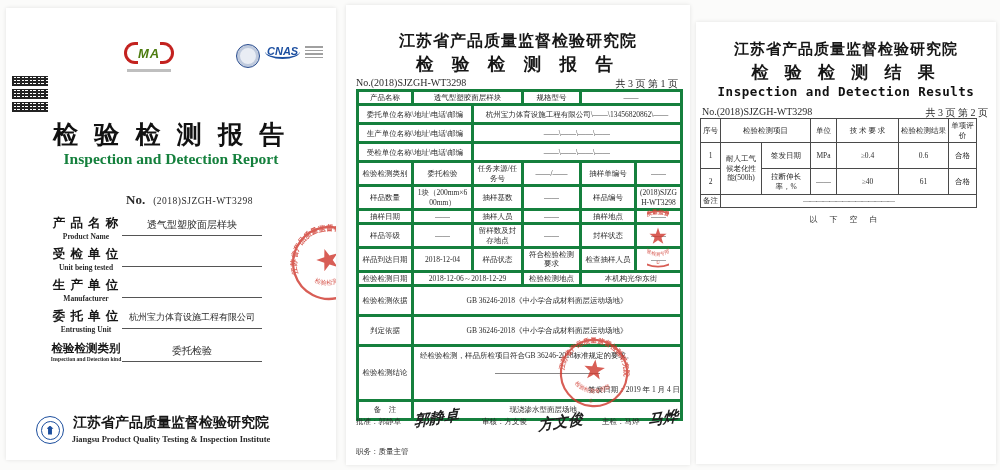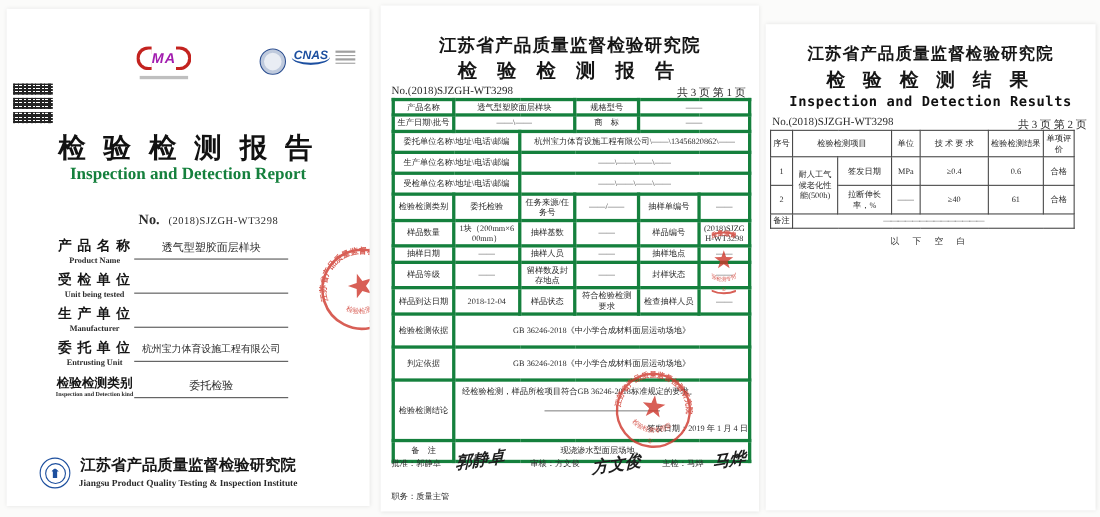--- a/index.html
+++ b/index.html
@@ -15,21 +15,21 @@
   #page3 { left:696px; top:22px; width:300px; height:442px; }
   .abs { position:absolute; }
   .ctr { left:0; right:0; text-align:center; }
 
   
   .cma-mark { position:relative; width:50px; height:22px; }
   .cma-b { position:absolute; top:0; width:14px; height:22px; border:3px solid #c3221f; box-sizing:border-box; }
   .cma-left  { left:0;  border-right:none; border-radius:11px 0 0 11px; }
   .cma-right { right:0; border-left:none;  border-radius:0 11px 11px 0; }
   .cma-text { position:absolute; left:50%; top:50%; transform:translate(-50%,-50%);
-              font:italic bold 13px "Liberation Sans",sans-serif; color:#a21caf; letter-spacing:1px; }
+              font:italic bold 13px "Liberation Sans",sans-serif; color:#4d7c0f; letter-spacing:1px; }
   .cma-cert { width:44px; height:3px; background:#8a8a8a; opacity:.55; margin:5px auto 0; }
   .ilac { width:22px; height:22px; border-radius:50%; border:1.5px solid #2a4d8f;
           box-shadow:inset 0 0 0 3px rgba(42,77,143,.22); background:rgba(42,77,143,.10); }
   .cnas { font:italic bold 11px "Liberation Sans",sans-serif; color:#1c4fa0;
           border-bottom:2px solid #1c4fa0; border-radius:0 0 60% 60%; padding:1px 2px 0; }
   .mini-lines div { width:18px; height:1.5px; background:#777; opacity:.7; margin:2px 0; }
   .qr-band { width:36px; height:10px; margin-bottom:3px;
     background:
       repeating-linear-gradient(90deg,#232323 0 2px,transparent 2px 4px,#232323 4px 5px,transparent 5px 8px),
       repeating-linear-gradient(0deg,#232323 0 2px,transparent 2px 3px); }
@@ -202,26 +202,20 @@
           <col style="width:55px">
           <col style="width:46px">
         </colgroup>
       <tbody>
           <tr style="height:13px">
         <td>产品名称</td>
         <td colspan="2">透气型塑胶面层样块</td>
         <td>规格型号</td>
         <td colspan="2">——</td>
       </tr>
-      <tr style="height:13px">
-        <td>生产日期\批号</td>
-        <td colspan="2">——\——</td>
-        <td>商　标</td>
-        <td colspan="2">——</td>
-      </tr>
       <tr style="height:19px">
         <td colspan="2" class="lt">委托单位名称\地址\电话\邮编</td>
         <td colspan="4" class="lt">杭州宝力体育设施工程有限公司\——\13456820862\——</td>
       </tr>
       <tr style="height:19px">
         <td colspan="2" class="lt">生产单位名称\地址\电话\邮编</td>
         <td colspan="4" class="lt">——\——\——\——</td>
       </tr>
       <tr style="height:19px">
         <td colspan="2" class="lt">受检单位名称\地址\电话\邮编</td>
@@ -259,20 +253,26 @@
         <td>封样状态</td>
         <td>——</td>
       </tr>
       <tr style="height:13px">
         <td>样品到达日期</td>
         <td>2018-12-04</td>
         <td>样品状态</td>
         <td>符合检验检测要求</td>
         <td>检查抽样人员</td>
         <td>——</td>
+      </tr>
+      <tr style="height:13px">
+        <td>检验检测日期</td>
+        <td colspan="2">2018-12-06～2018-12-29</td>
+        <td>检验检测地点</td>
+        <td colspan="2">本机构光华东街</td>
       </tr>
       <tr style="height:30px">
         <td>检验检测依据</td>
         <td colspan="5" class="lt padl">GB 36246-2018《中小学合成材料面层运动场地》</td>
       </tr>
       <tr style="height:30px">
         <td>判定依据</td>
         <td colspan="5" class="lt padl">GB 36246-2018《中小学合成材料面层运动场地》</td>
       </tr>
       <tr style="height:55px">

